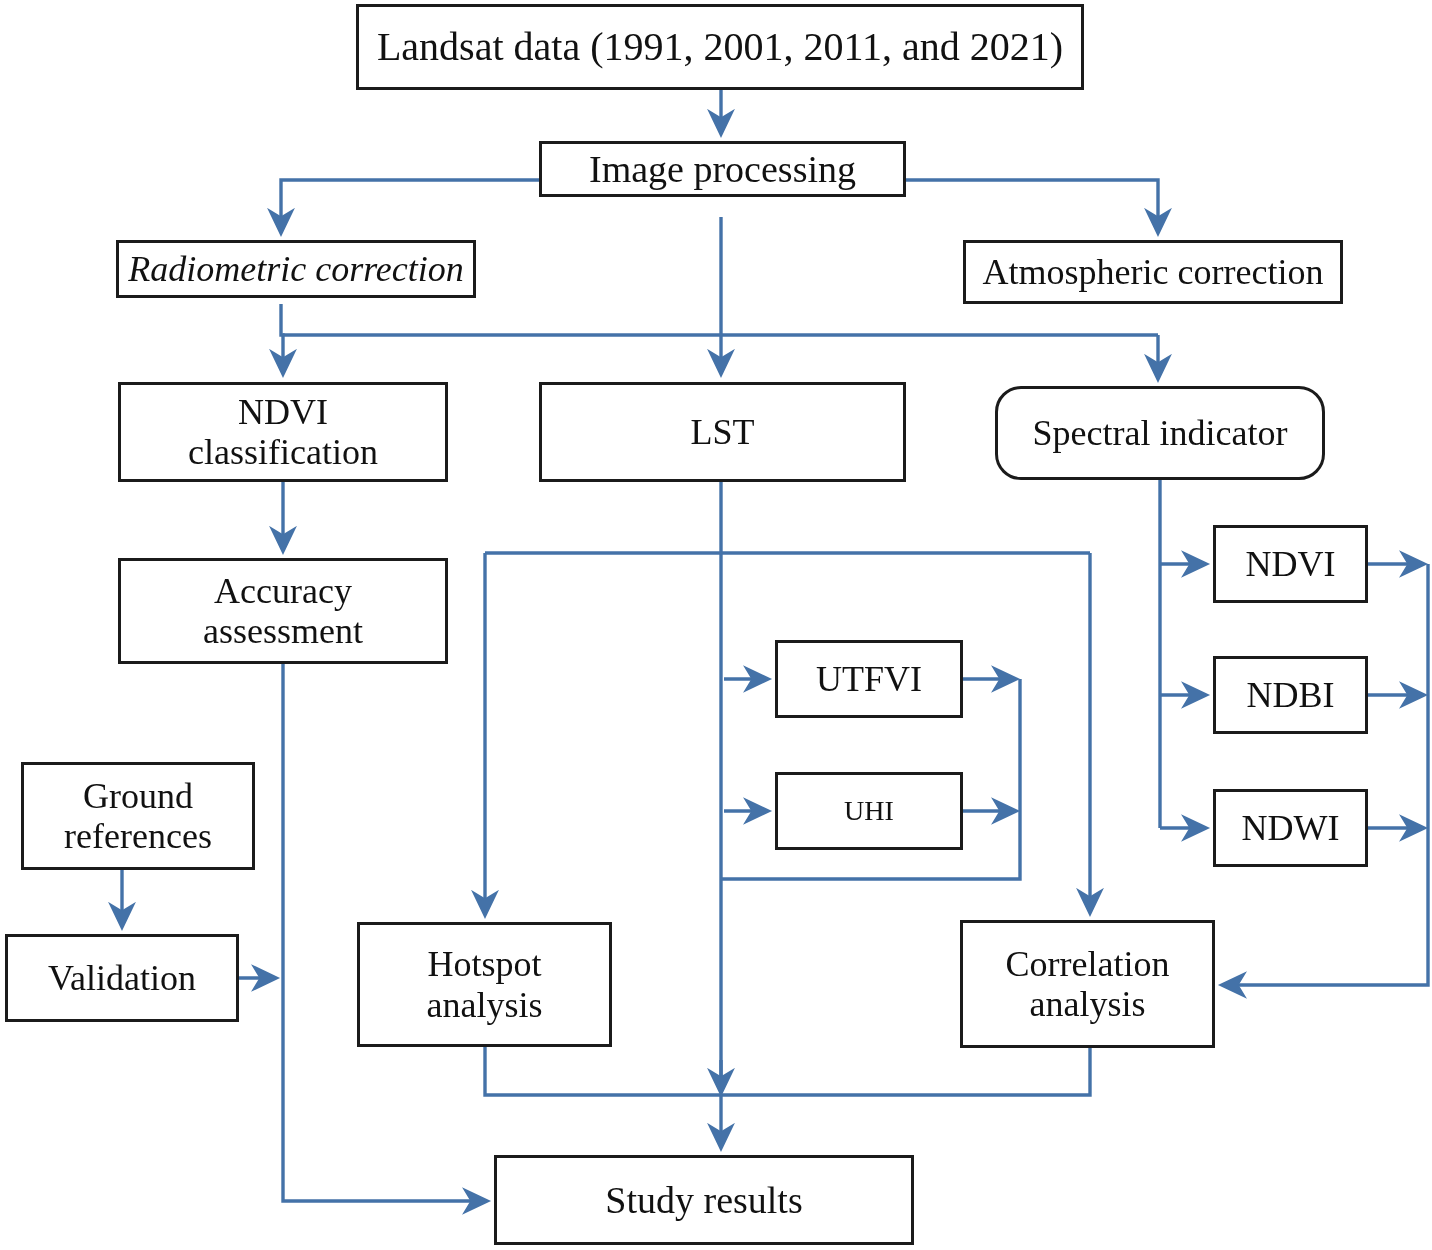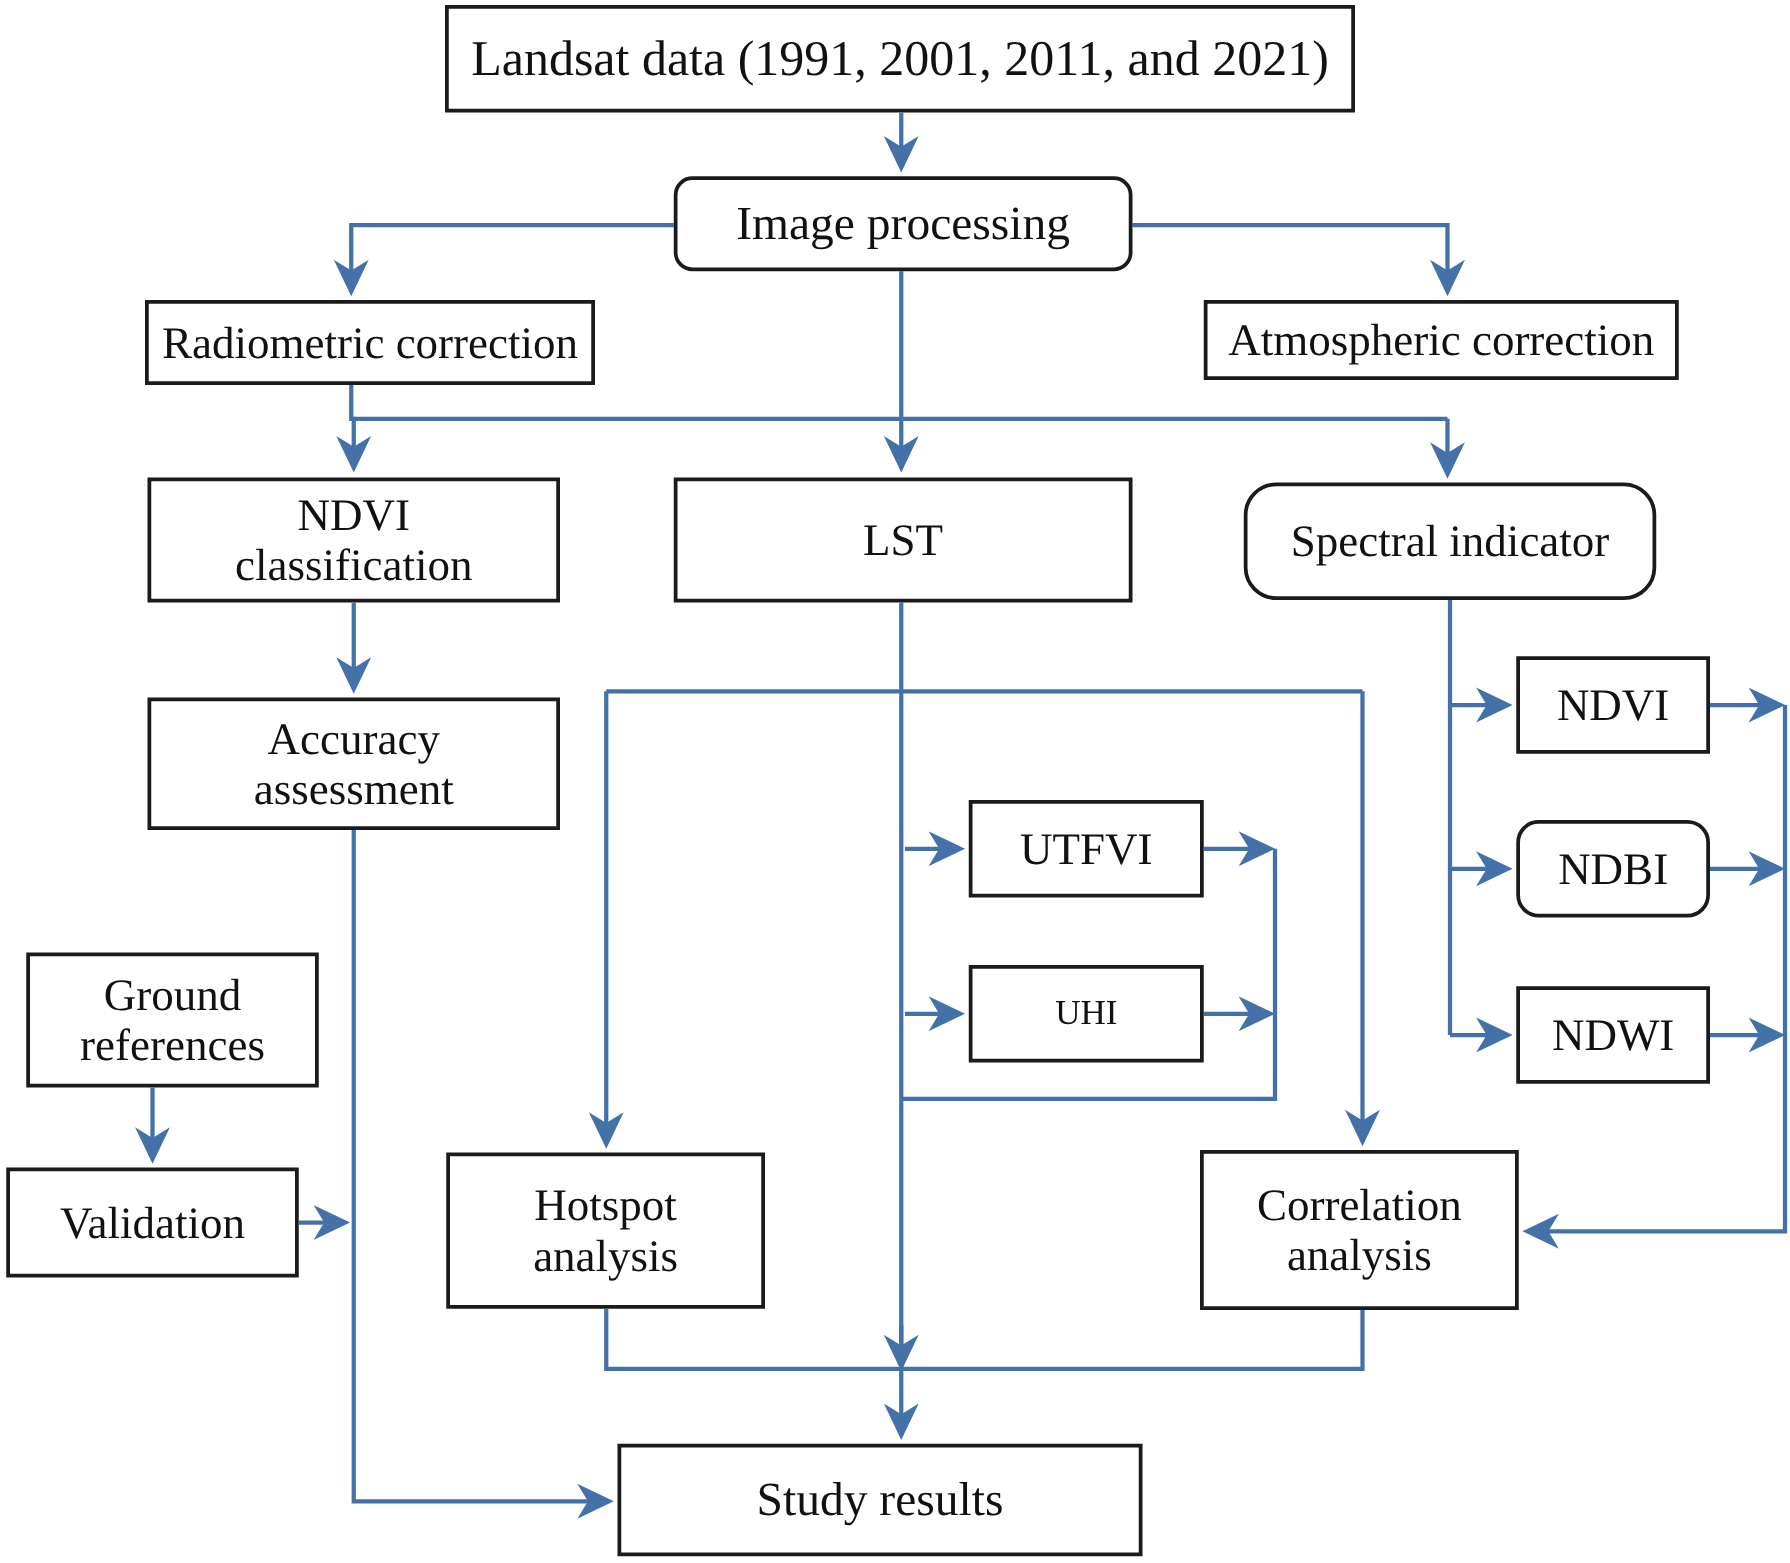--- a/index.html
+++ b/index.html
@@ -114,25 +114,25 @@
       <path d="M721,1060 L721,1093" marker-end="url(#ah)"></path>
       <path d="M721,1095 L721,1148" marker-end="url(#ah)"></path>
 
     </g>
   </svg>
 
   <div class="node" style="left:356px; top:4px; width:728px; height:86px; font-size:40px;">
     <span>Landsat data (1991, 2001, 2011, and 2021)</span>
   </div>
 
-  <div class="node" style="left:539px; top:141px; width:367px; height:76px; font-size:38px;border-radius:15px;">
+  <div class="node" style="left:539px; top:141px; width:367px; height:56px; font-size:38px;">
     <span>Image processing</span>
   </div>
 
-  <div class="node" style="left:116px; top:240px; width:360px; height:68px; font-size:36px;">
+  <div class="node" style="left:116px; top:240px; width:360px; height:58px; font-size:36px;font-style:italic;">
     <span>Radiometric correction</span>
   </div>
 
   <div class="node" style="left:963px; top:240px; width:380px; height:64px; font-size:36px;">
     <span>Atmospheric correction</span>
   </div>
 
   <div class="node" style="left:118px; top:382px; width:330px; height:100px; font-size:36px;">
     <span>NDVI
 classification</span>
@@ -148,21 +148,21 @@
 
   <div class="node" style="left:118px; top:558px; width:330px; height:106px; font-size:36px;">
     <span>Accuracy
 assessment</span>
   </div>
 
   <div class="node" style="left:1213px; top:525px; width:155px; height:78px; font-size:36px;">
     <span>NDVI</span>
   </div>
 
-  <div class="node" style="left:1213px; top:656px; width:155px; height:78px; font-size:36px;border-radius:18px;">
+  <div class="node" style="left:1213px; top:656px; width:155px; height:78px; font-size:36px;">
     <span>NDBI</span>
   </div>
 
   <div class="node" style="left:1213px; top:789px; width:155px; height:78px; font-size:36px;">
     <span>NDWI</span>
   </div>
 
   <div class="node" style="left:775px; top:640px; width:188px; height:78px; font-size:36px;">
     <span>UTFVI</span>
   </div>

